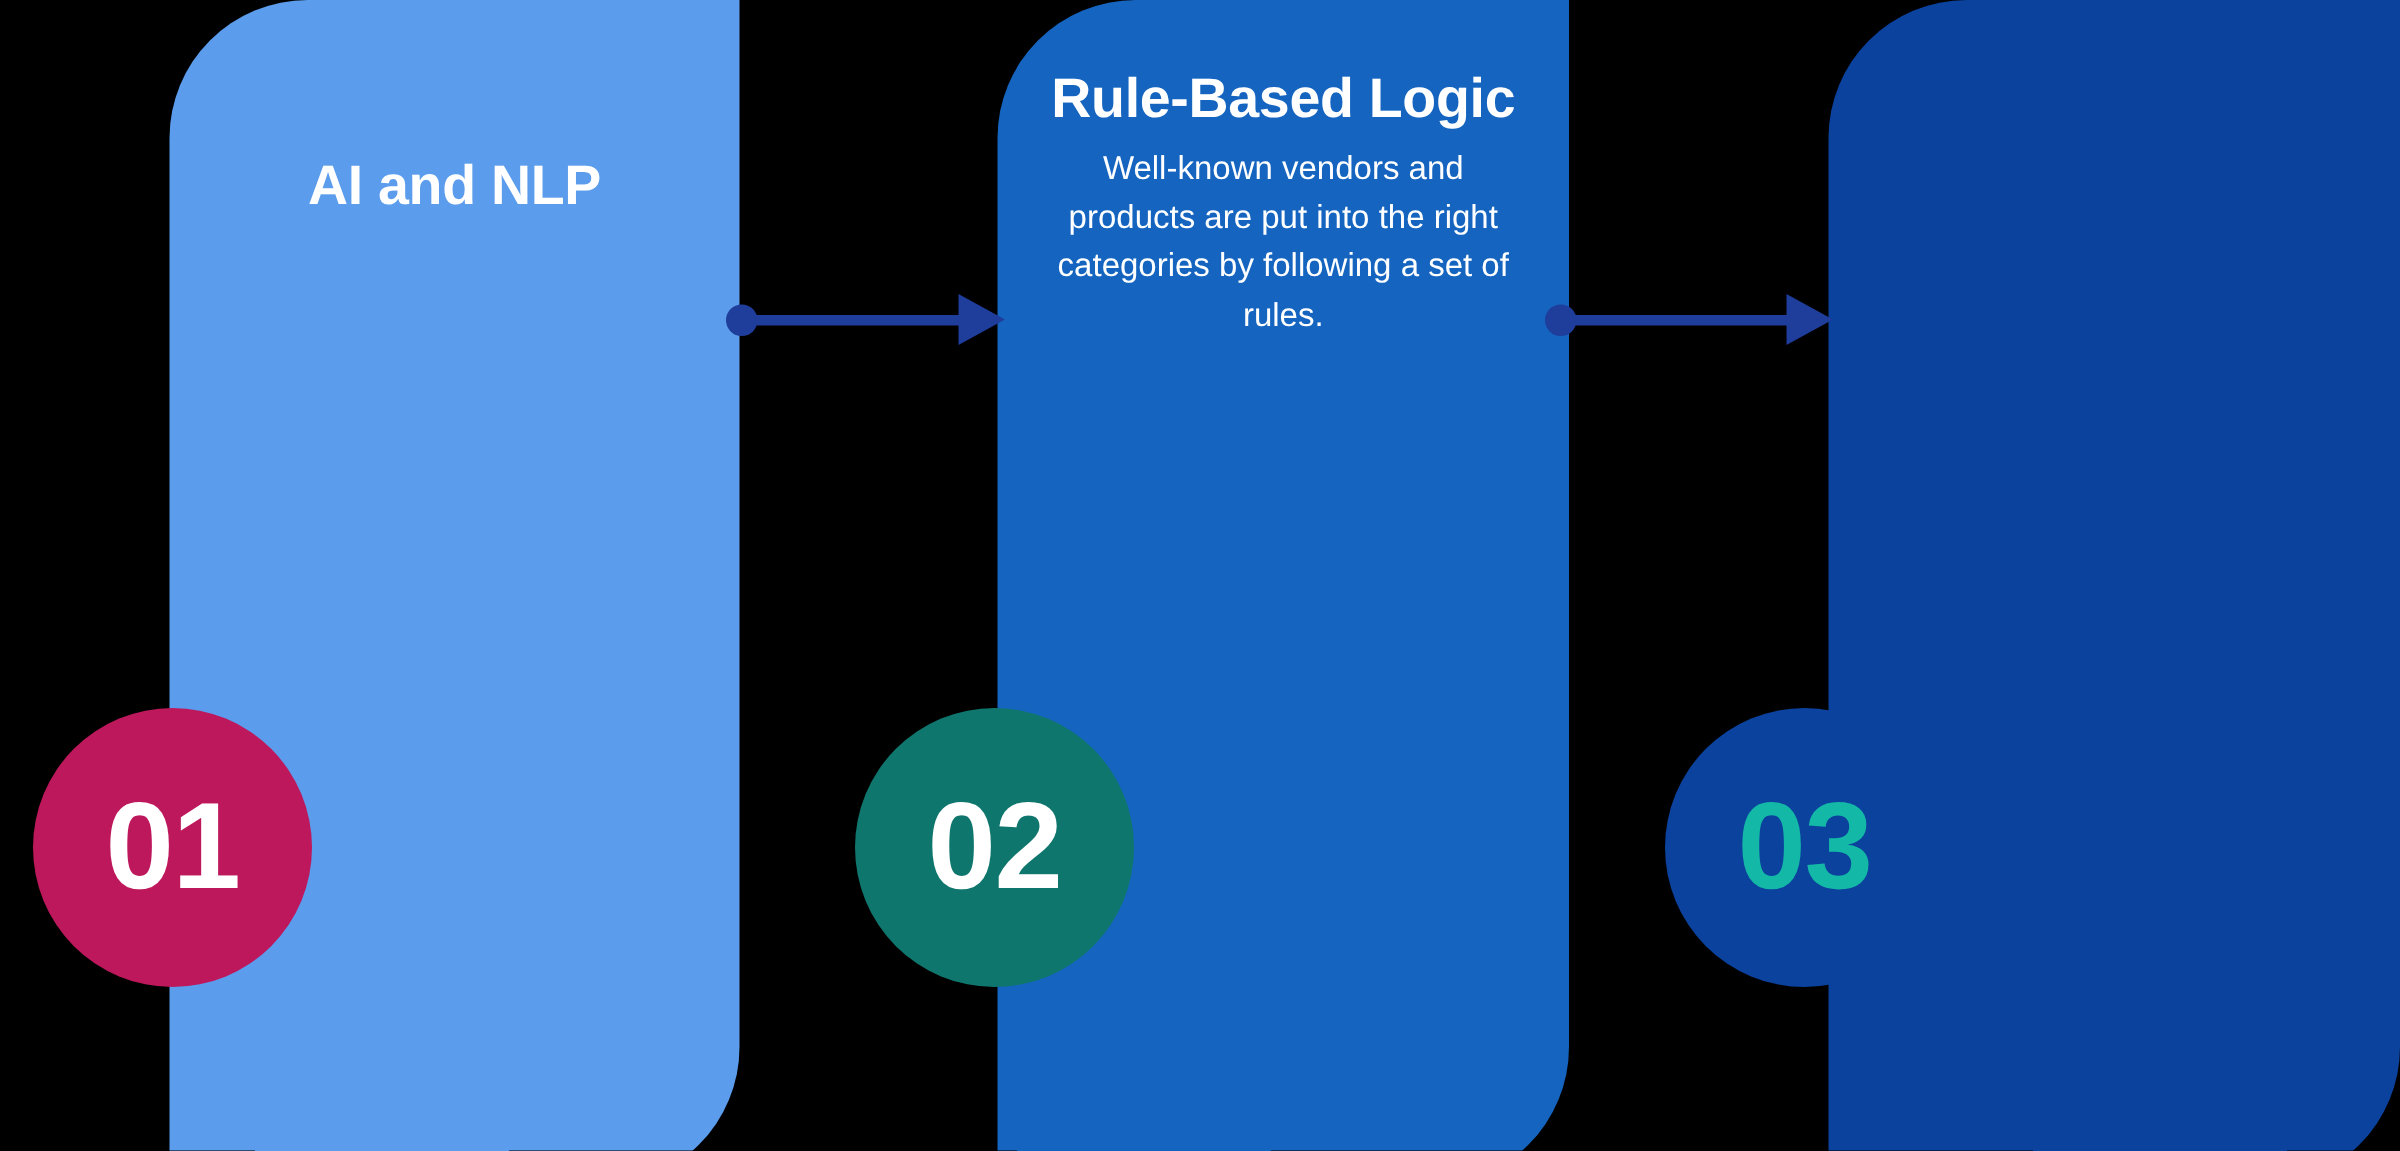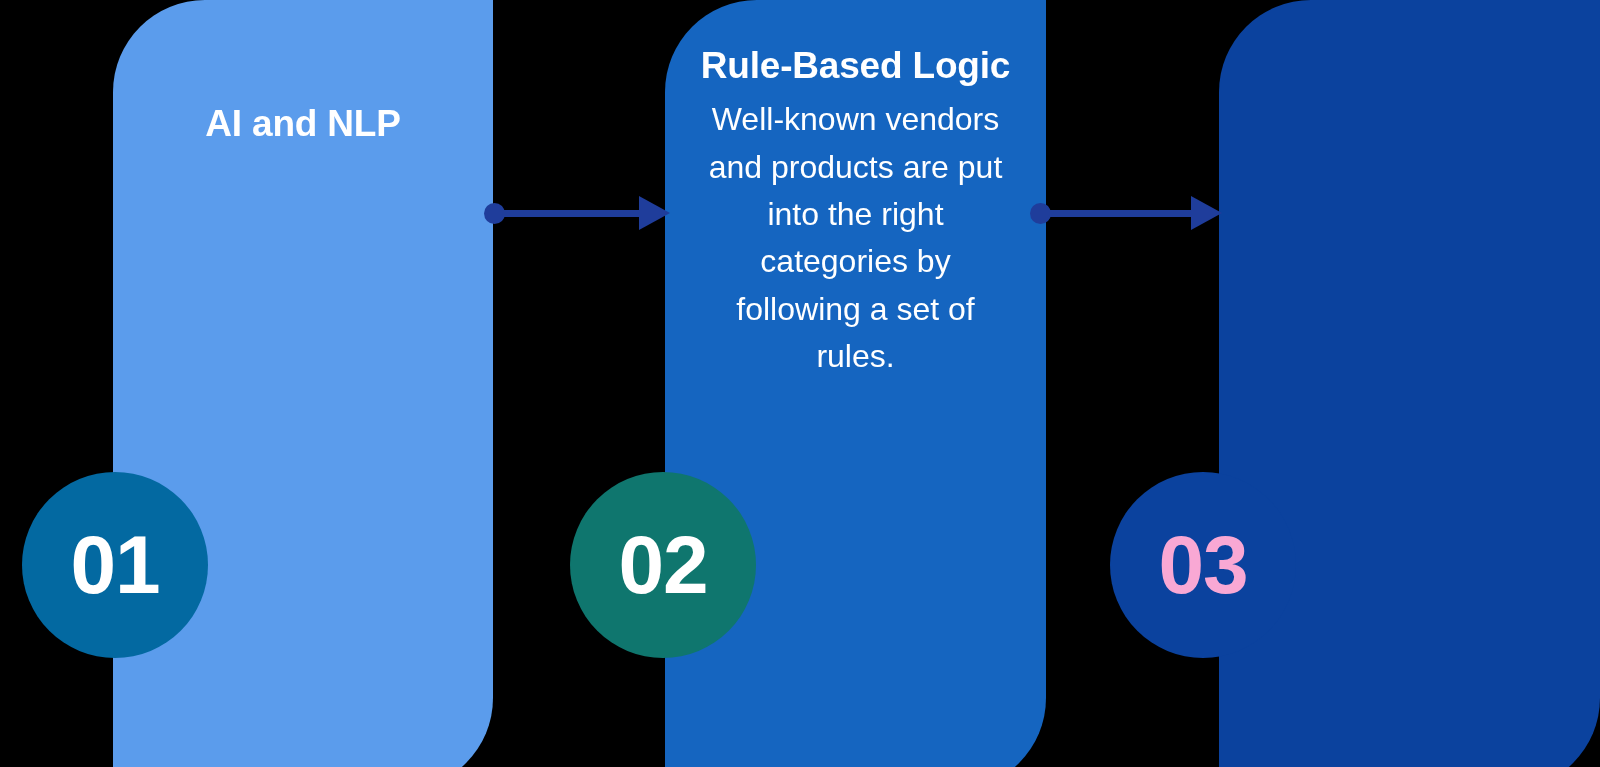--- a/index.html
+++ b/index.html
@@ -47,21 +47,21 @@
 
   .card-title {
     font-weight: bold;
     font-size: 37px;
     line-height: 1.2;
     letter-spacing: -0.2px;
     color: #ffffff;
   }
 
   .card-body {
-    font-size: 32px;
+    font-size: 22px;
     line-height: 1.48;
     font-weight: 400;
     color: #ffffff;
     margin-top: 8px;
     max-width: 330px;
   }
 
   
   #card-1 .card-text { margin-top: 102px; }
   #card-2 .card-text { margin-top: 44px;  }
@@ -156,19 +156,19 @@
     <div class="connector-line" style="background: rgb(31, 61, 155);"></div>
     <div class="connector-head" style="border-left-color: rgb(31, 61, 155);"></div>
   </div>
 
   <div class="connector" id="connector-2">
     <div class="connector-dot" style="background: rgb(31, 61, 155);"></div>
     <div class="connector-line" style="background: rgb(31, 61, 155);"></div>
     <div class="connector-head" style="border-left-color: rgb(31, 61, 155);"></div>
   </div>
 
-  <div class="badge" id="badge-1" style="background: #0369a1; color: rgb(255, 255, 255);">01</div>
+  <div class="badge" id="badge-1" style="background: #be185d; color: rgb(255, 255, 255);">01</div>
 
   <div class="badge" id="badge-2" style="background: #0f766e; color: rgb(255, 255, 255);">02</div>
 
-  <div class="badge" id="badge-3" style="background: rgb(11, 66, 158); color: #f9a8d4;">03</div>
+  <div class="badge" id="badge-3" style="background: rgb(11, 66, 158); color: #14b8a6;">03</div>
 
 </div>
 
 </body></html>

